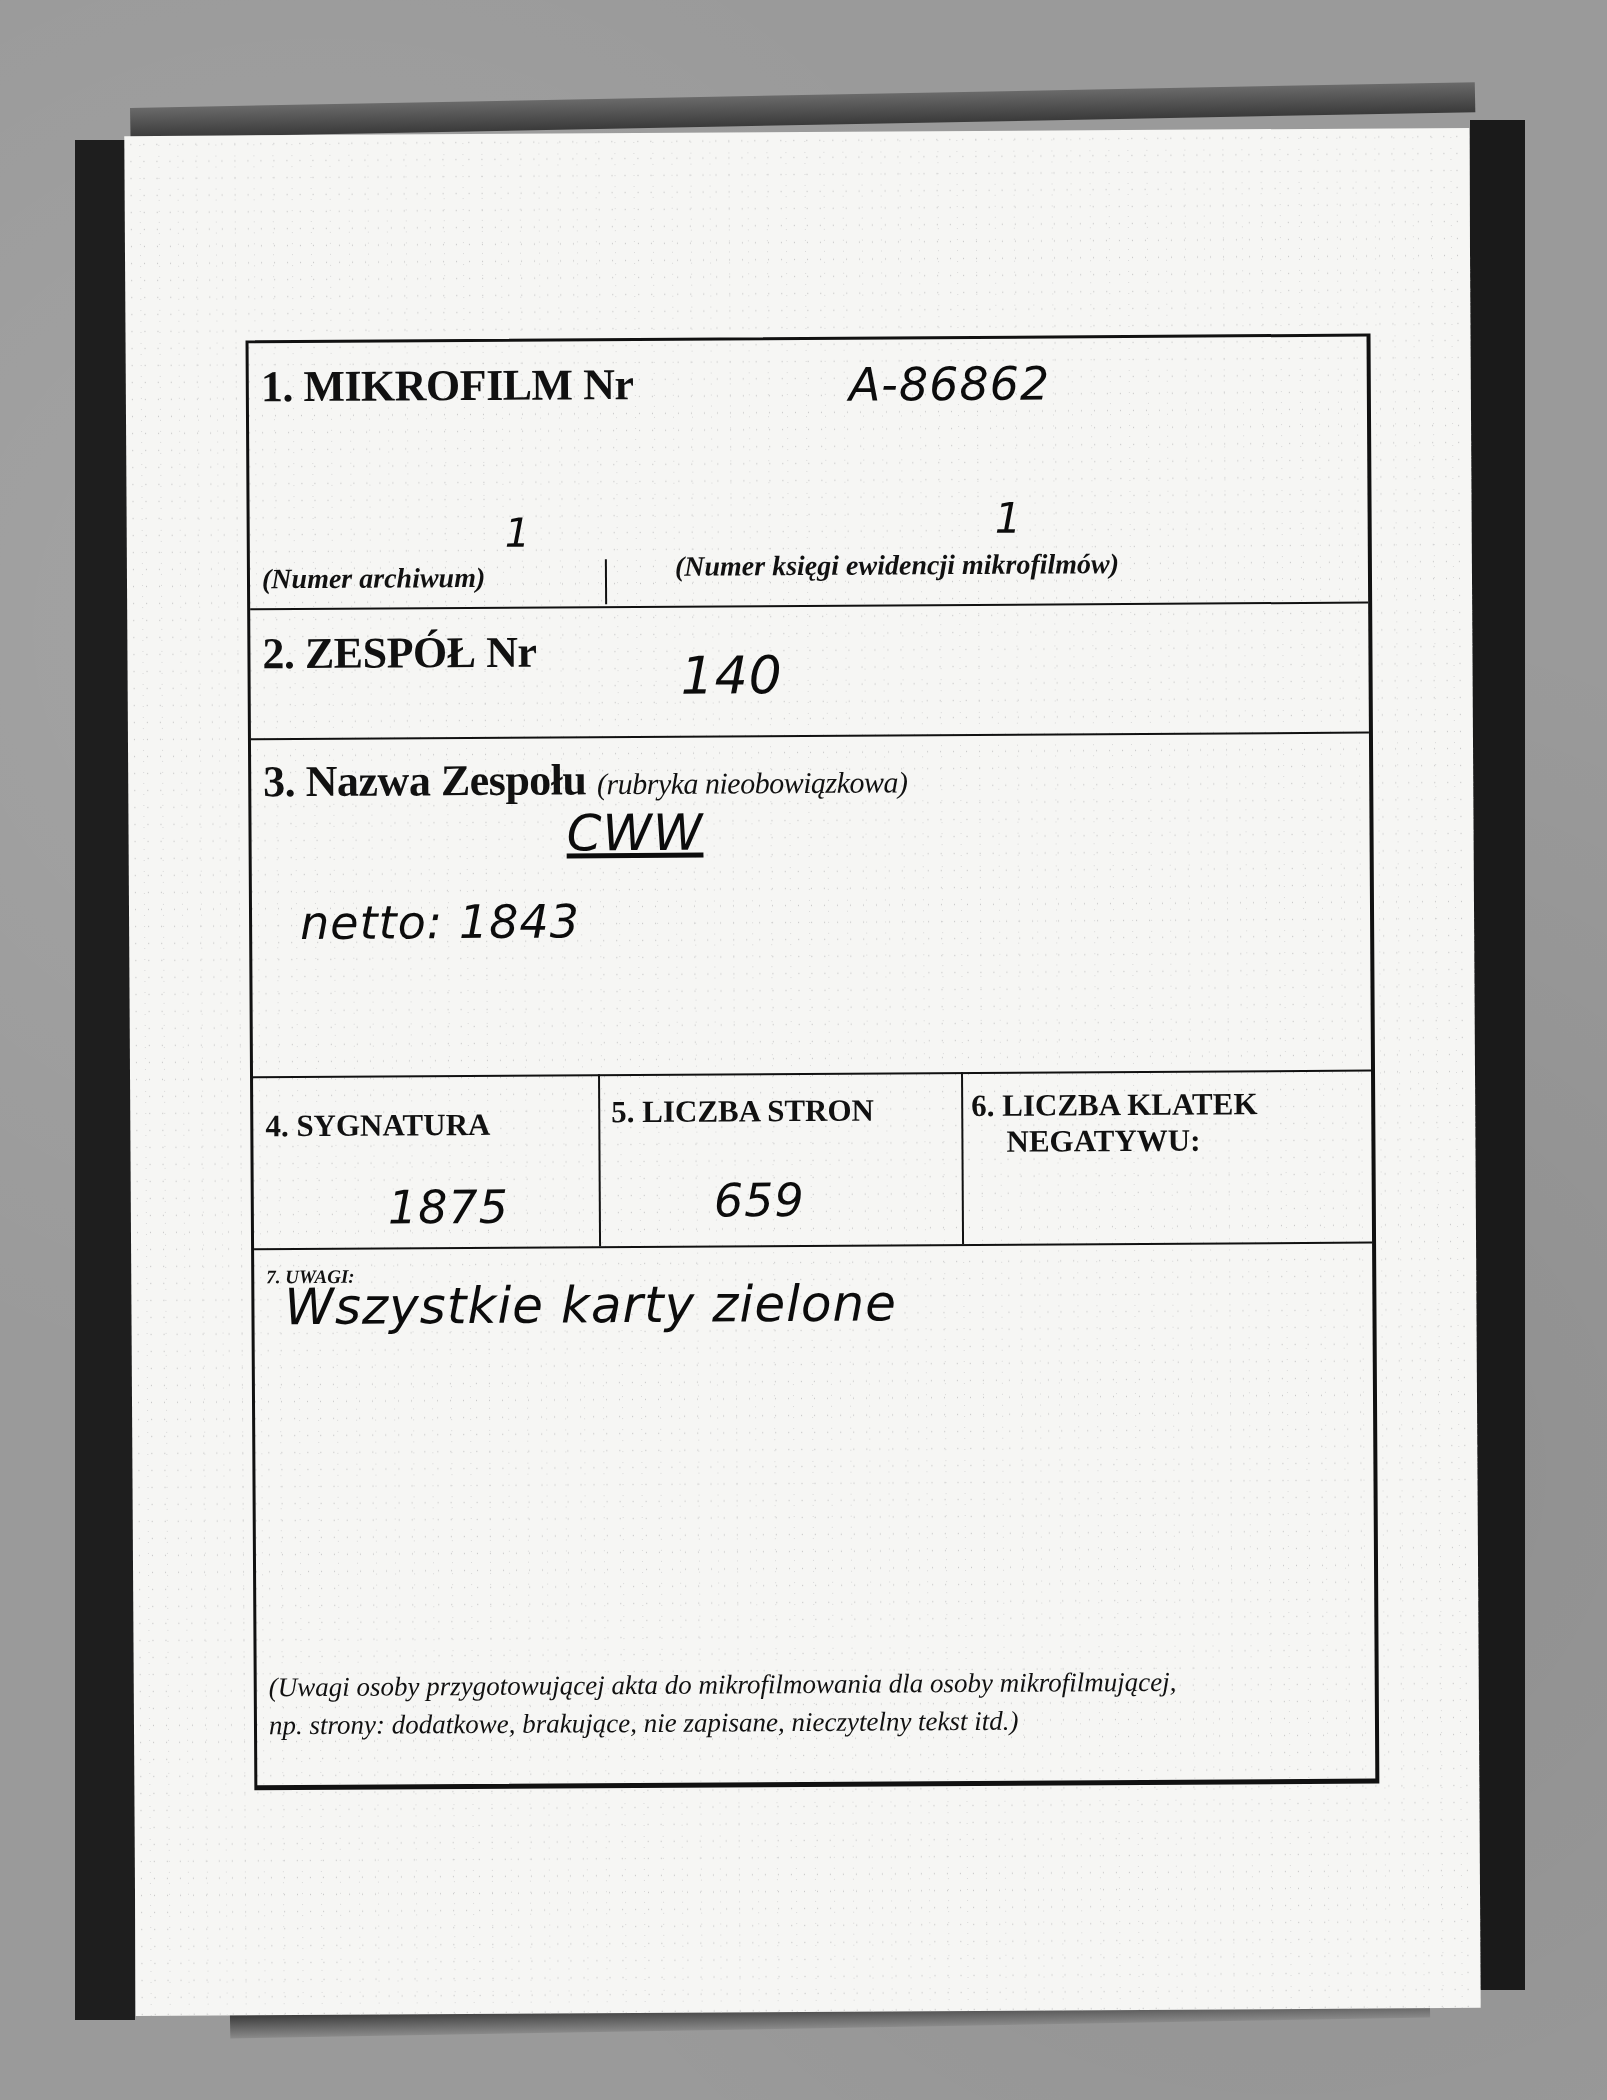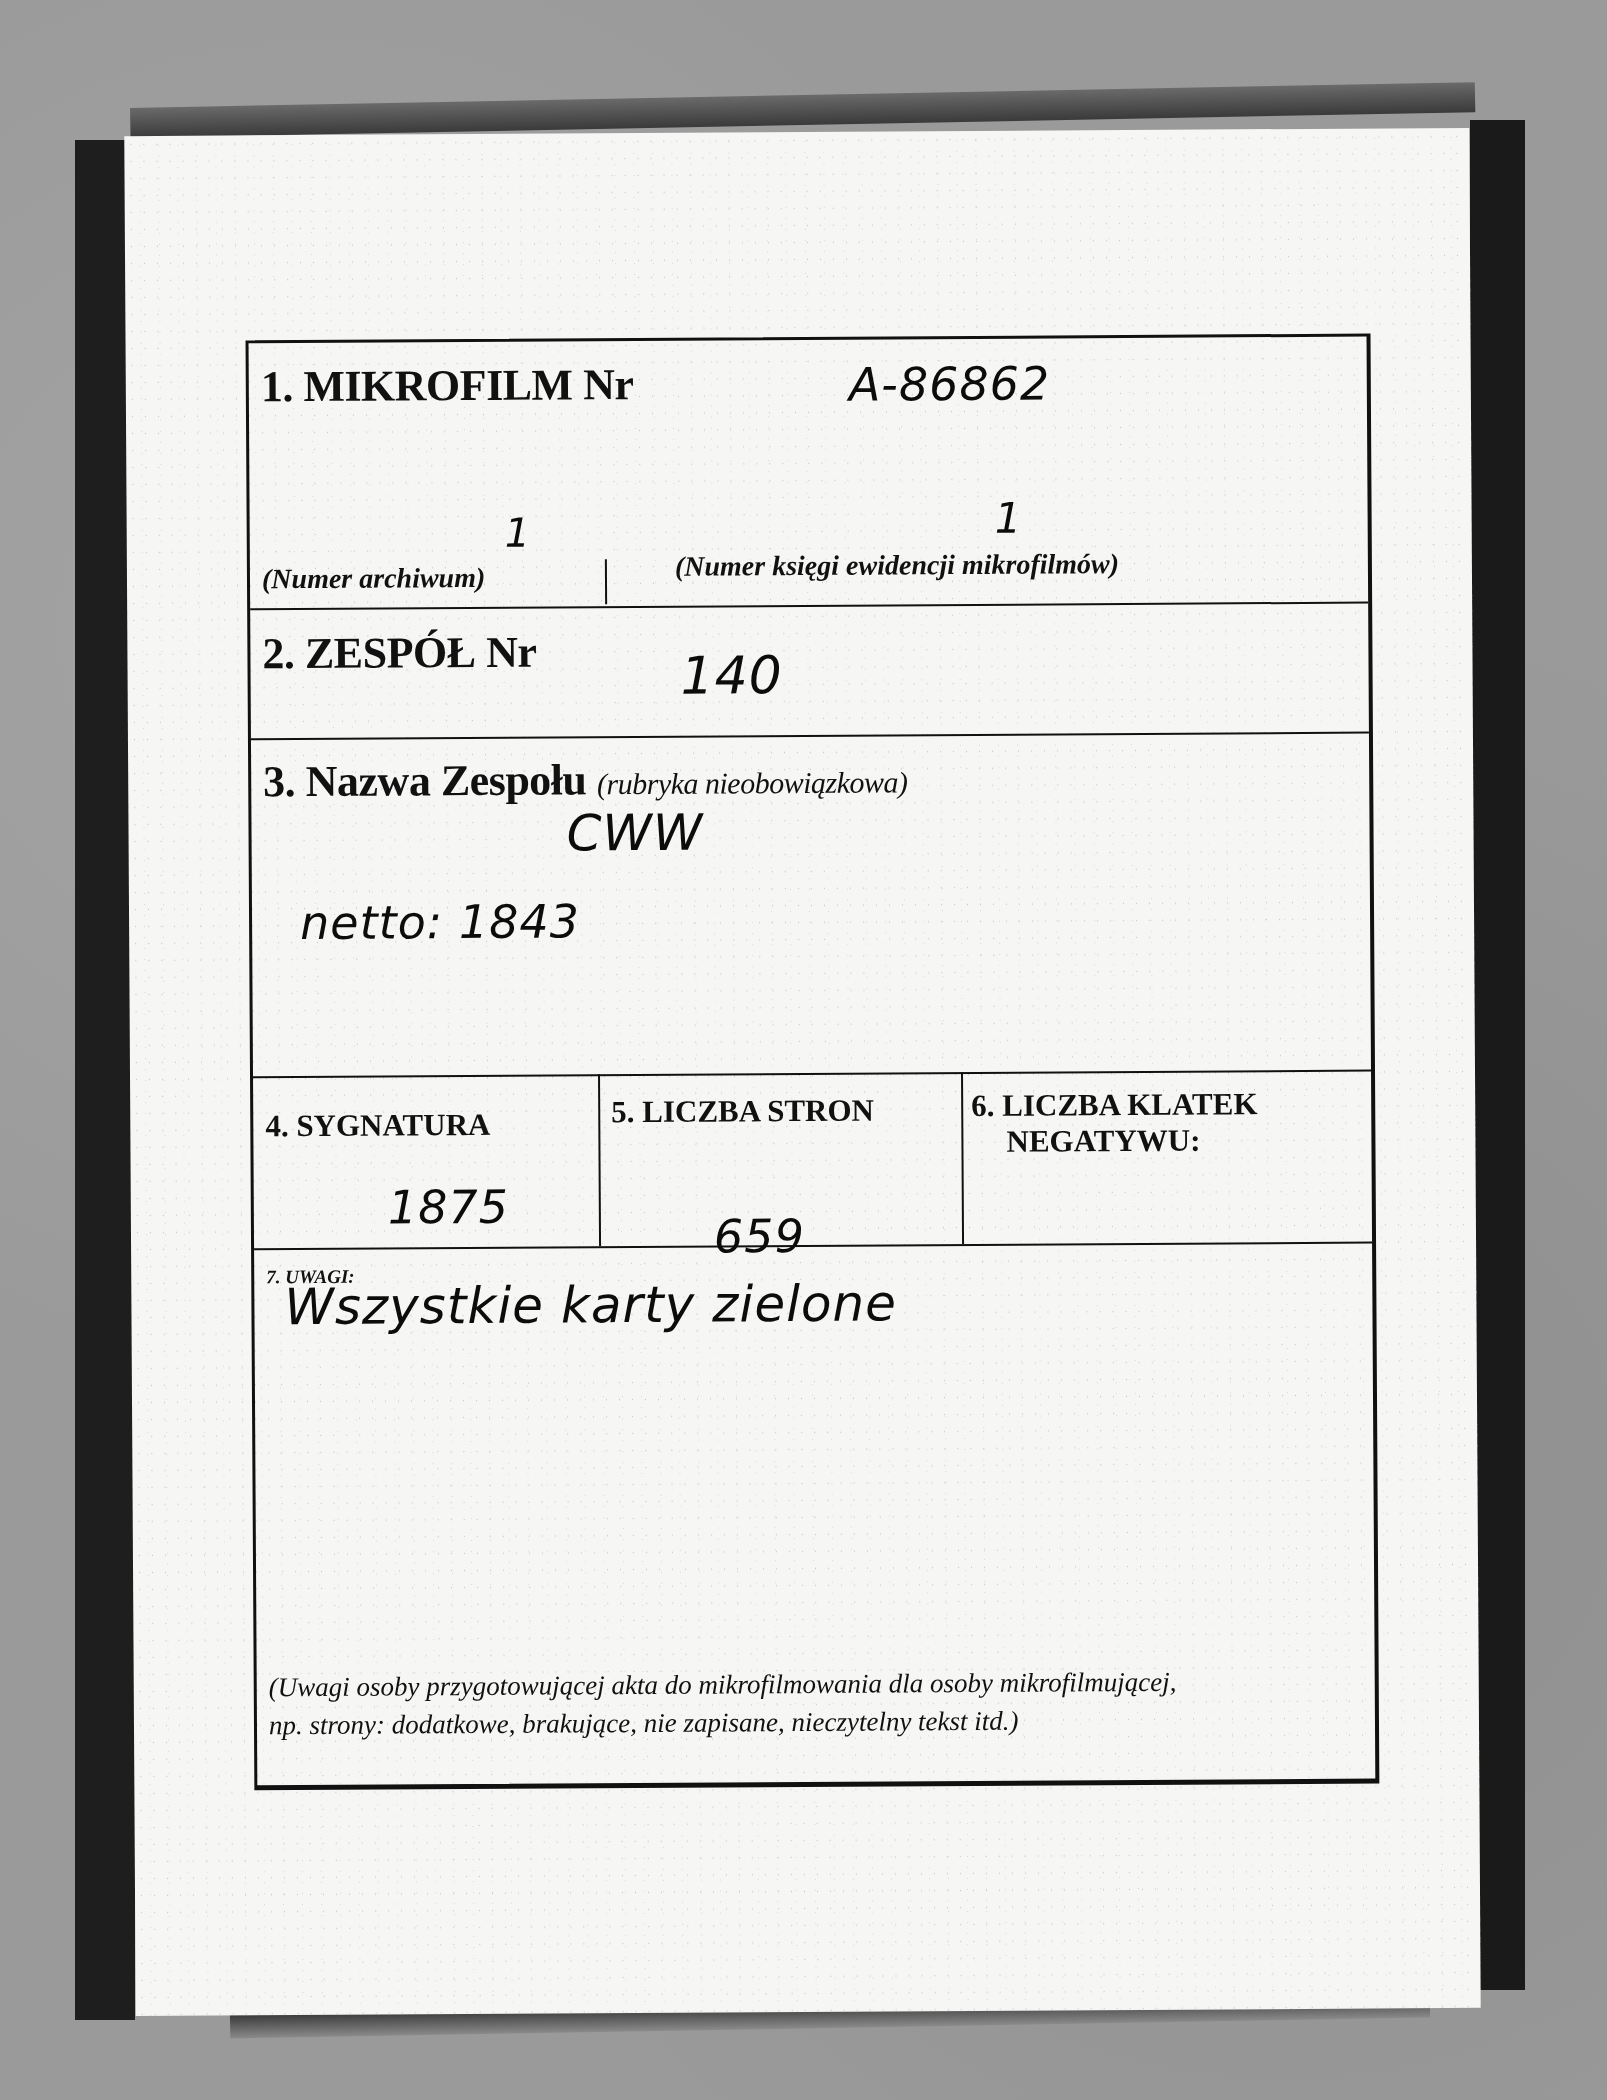--- a/index.html
+++ b/index.html
@@ -86,30 +86,30 @@
     <div class="row r2">
       <div class="label-big" style="left:12px; top:20px;">2. ZESPÓŁ  Nr</div>
       <div class="hand" style="left:430px; top:40px; font-size:52px;">140</div>
     </div>
 
     <div class="row r3">
       <div class="label-big" style="left:12px; top:18px;">
         <span>3. Nazwa Zespołu</span>
         <span style="font-weight:normal; font-style:italic; font-size:30px;">(rubryka nieobowiązkowa)</span>
       </div>
-      <div class="hand" style="left:315px; top:68px; font-size:50px;">CWW</div>
+      <div class="hand" style="left:315px; top:68px; font-size:50px;text-decoration:underline;">CWW</div>
       <div class="hand" style="left:48px; top:158px; font-size:46px;">netto: 1843</div>
     </div>
 
     <div class="row r4">
       <div class="label-med" style="left:12px; top:32px;">4. SYGNATURA</div>
       <div class="hand" style="left:134px; top:105px; font-size:46px;">1875</div>
       <div class="vdiv" style="left:345px; top:0; height:172px;"></div>
       <div class="label-med" style="left:358px; top:20px;">5. LICZBA  STRON</div>
-      <div class="hand" style="left:460px; top:100px; font-size:46px;margin-top:36px;">659</div>
+      <div class="hand" style="left:460px; top:100px; font-size:46px;">659</div>
       <div class="vdiv" style="left:708px; top:0; height:172px;"></div>
       <div class="label-med" style="left:718px; top:16px; line-height:36px;">
         <div>6. LICZBA  KLATEK</div>
         <div style="padding-left:35px;">NEGATYWU:</div>
       </div>
     </div>
 
     <div class="row r5">
       <div class="label-med" style="left:12px; top:18px; font-size:19px;font-style:italic;">7. UWAGI:</div>
       <div class="hand" style="left:30px; top:30px; font-size:50px;">Wszystkie karty zielone</div>

